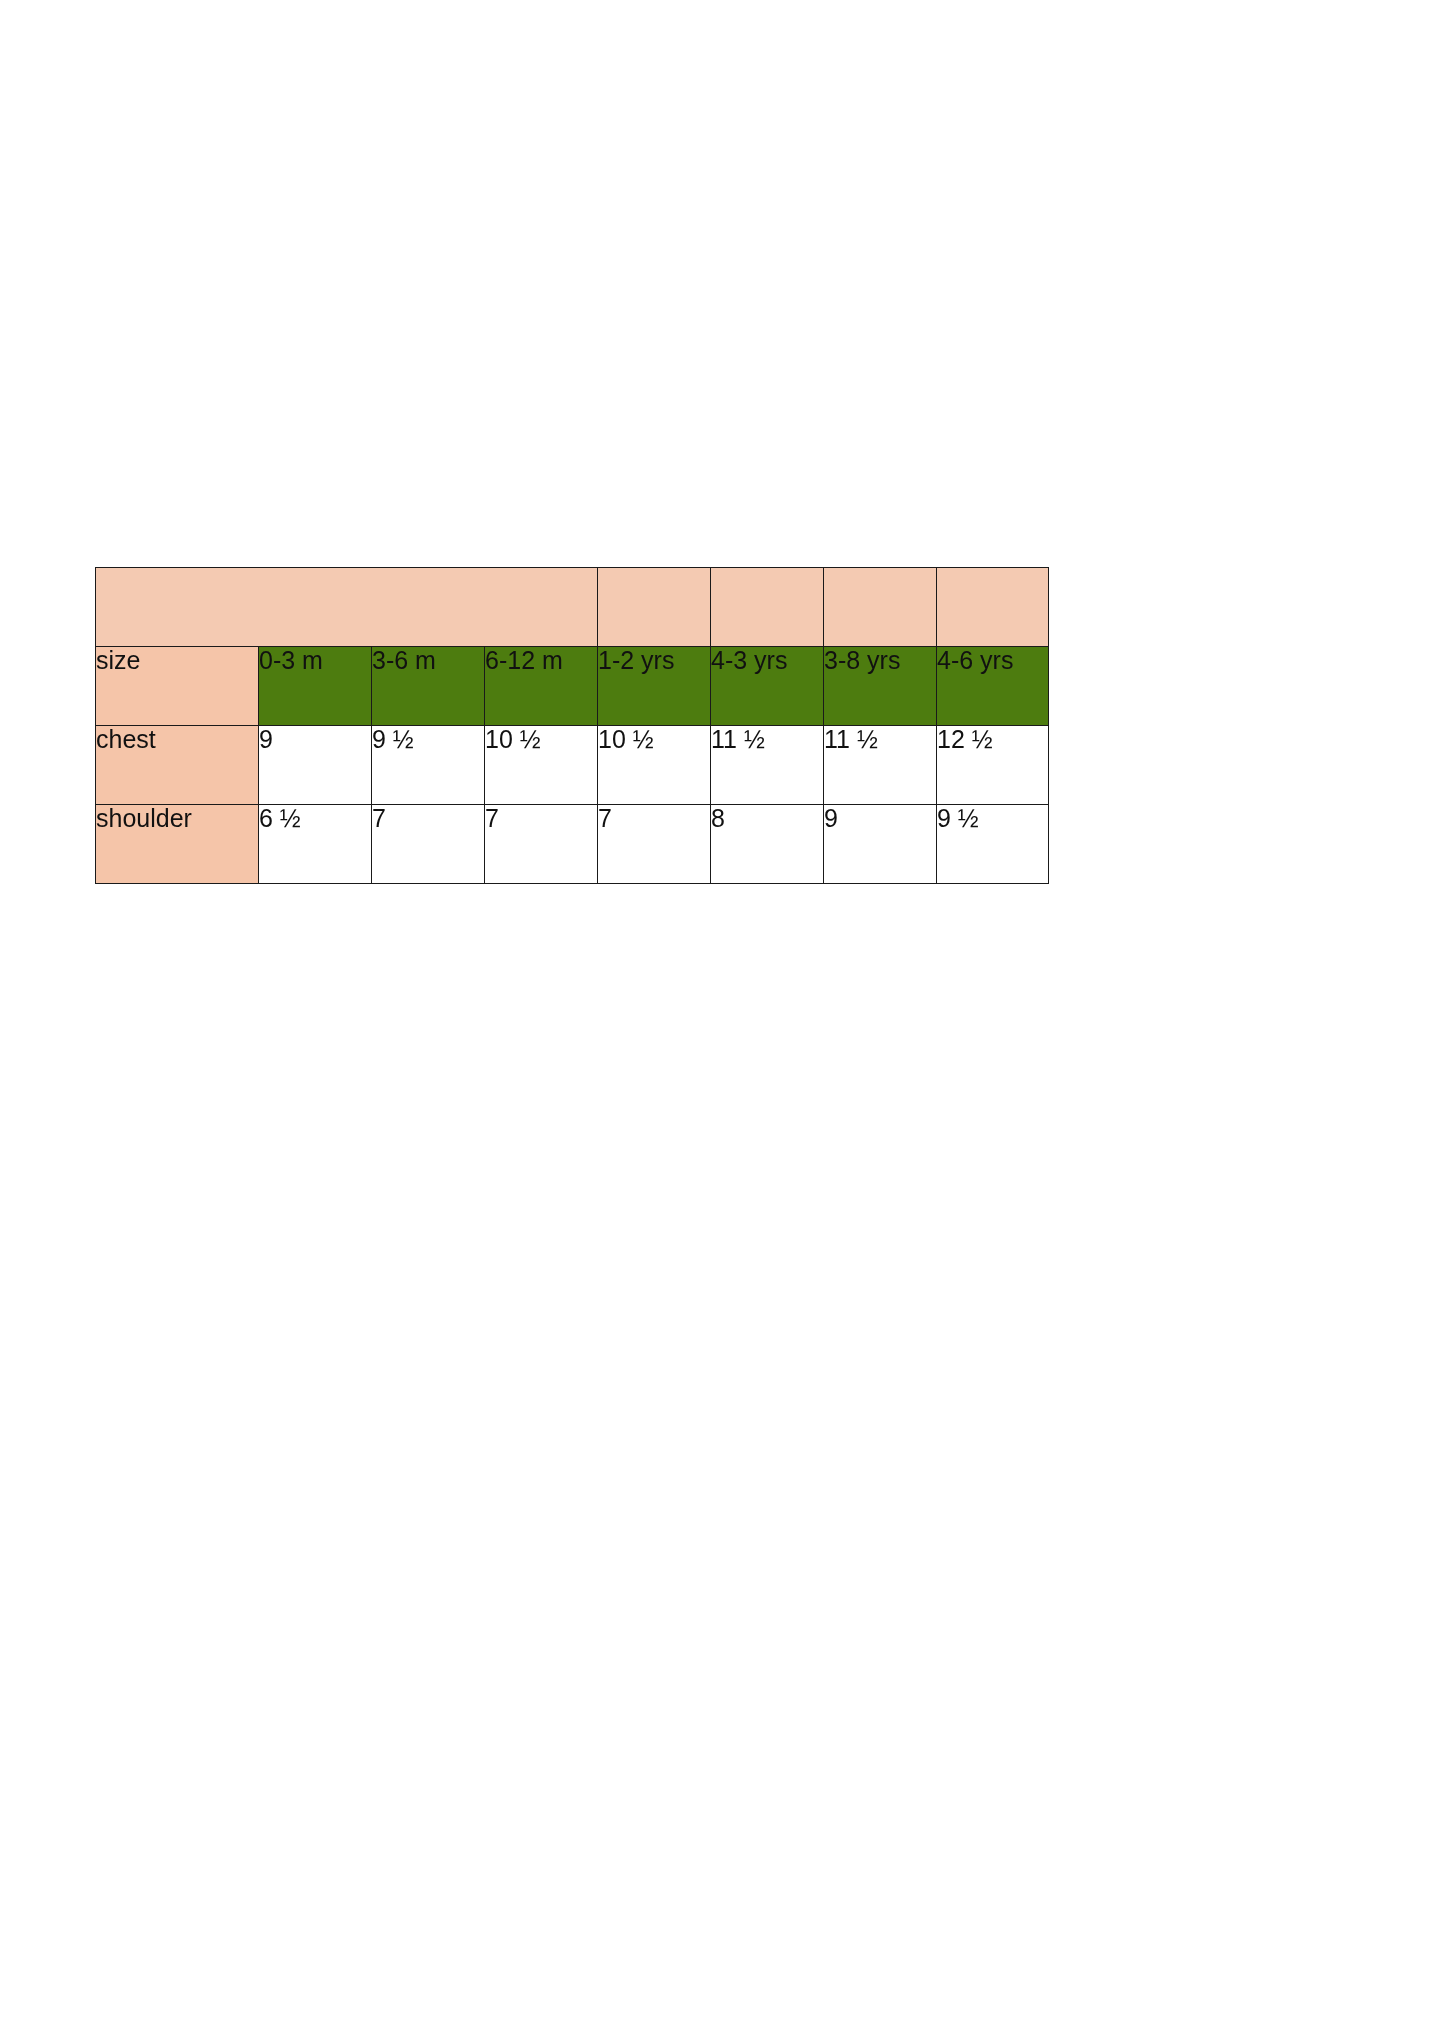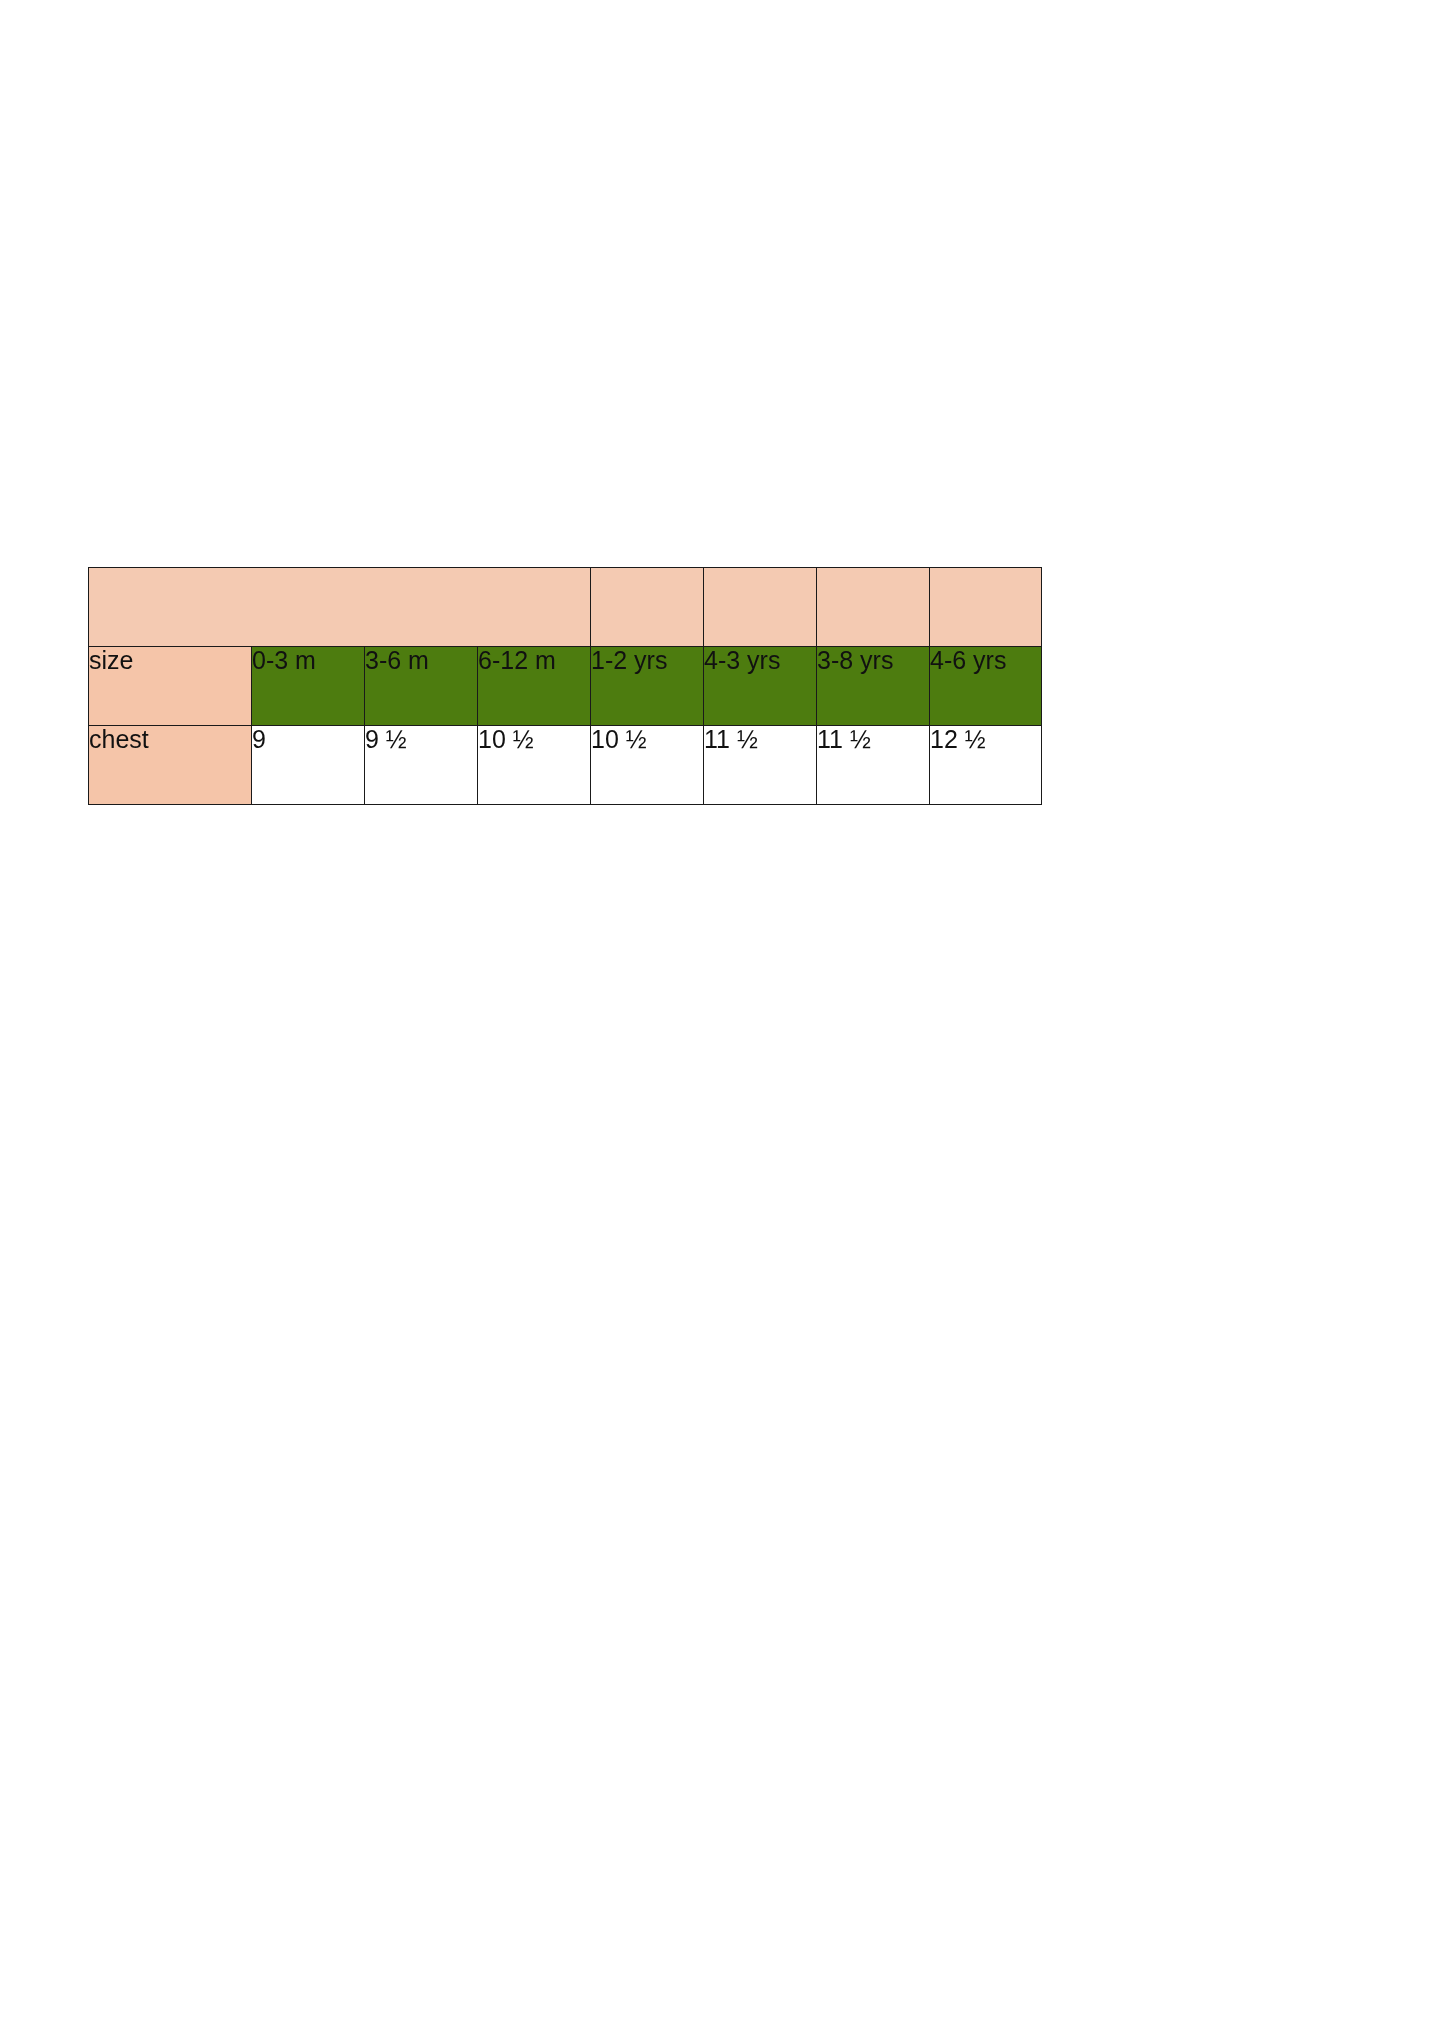--- a/index.html
+++ b/index.html
@@ -20,21 +20,21 @@
     position: absolute;
     left: 0;
     top: 0;
     width: 1445px;
     height: 2022px;
     background: #ffffff;
   }
 
   .table-wrap {
     position: absolute;
-    left: 88px;
+    left: 95px;
     top: 567px;
     width: 953px;
   }
 
   table.size-chart {
     border-collapse: collapse;
     table-layout: fixed;
     width: 953px;
     background: #ffffff;
   }
@@ -140,18 +140,28 @@
           <td class="data-cell">9 ½</td>
           <td class="data-cell">10 ½</td>
           <td class="data-cell">10 ½</td>
           <td class="data-cell">11 ½</td>
           <td class="data-cell">11 ½</td>
           <td class="data-cell">12 ½</td>
         </tr>
 
 
 
+        <tr class="body-row">
+          <td class="row-label">shoulder</td>
+          <td class="data-cell">6 ½</td>
+          <td class="data-cell">7</td>
+          <td class="data-cell">7</td>
+          <td class="data-cell">7</td>
+          <td class="data-cell">8</td>
+          <td class="data-cell">9</td>
+          <td class="data-cell">9 ½</td>
+        </tr>
 
       </tbody>
     </table>
   </div>
 
 </div>
 
 </body></html>

